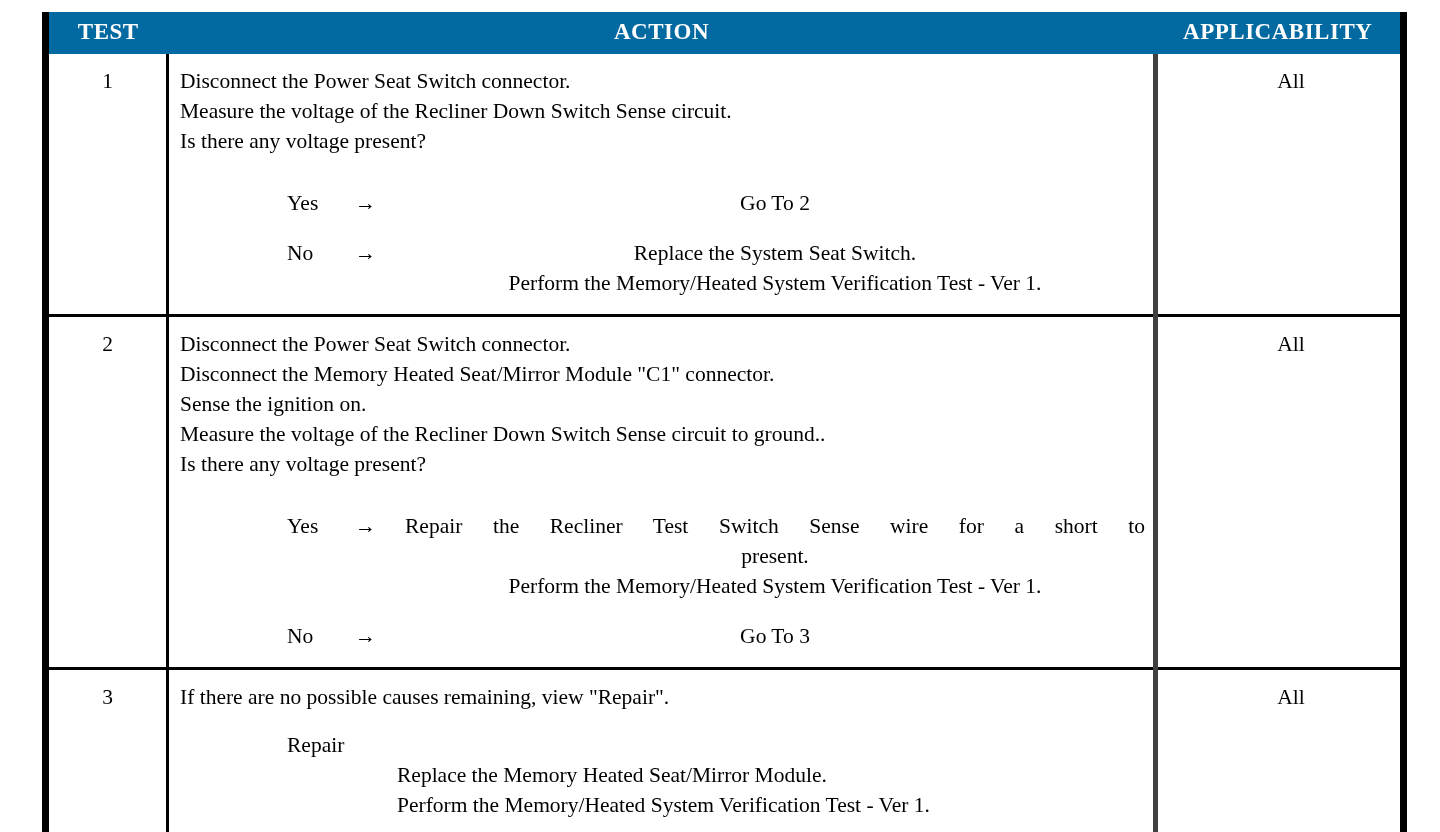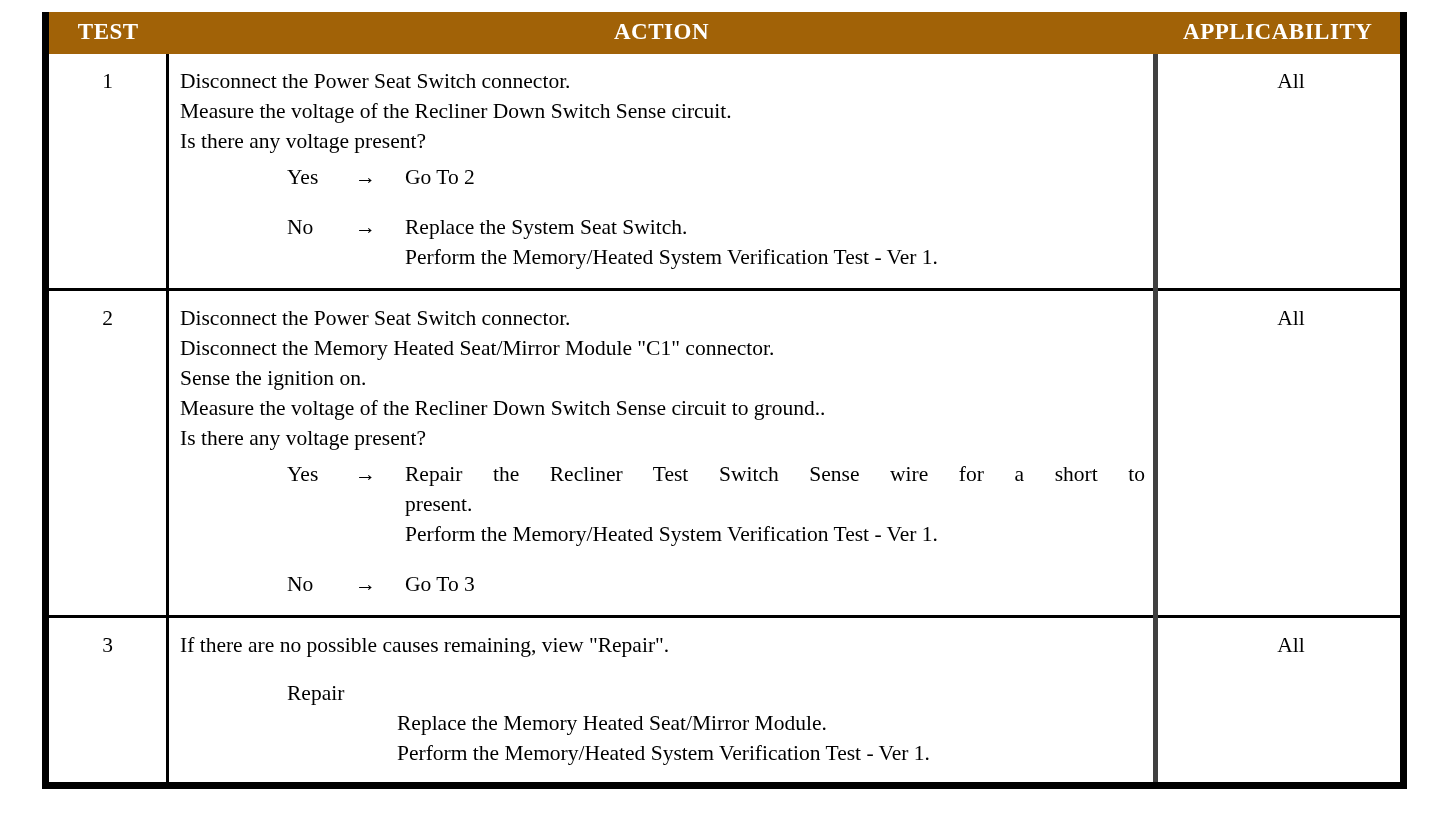--- a/index.html
+++ b/index.html
@@ -30,21 +30,21 @@
     border-collapse: collapse;
     table-layout: fixed;
     border-left: 7px solid #000;
     border-right: 7px solid #000;
     border-bottom: 7px solid #000;
     background: #fff;
   }
 
   
   .head-row th {
-    background: #a16207;
+    background: #0369a1;
     color: #ffffff;
     font-weight: bold;
     font-size: 23px;
     letter-spacing: 0.5px;
     padding: 7px 0 9px 0;
     text-align: center;
     vertical-align: middle;
     border: none;
   }
   .head-row th.h-test   { width: 122px; }
@@ -73,41 +73,41 @@
   }
   td.c-appl {
     width: 248px;
     text-align: center;
     padding: 12px 0 14px 0;
   }
 
   .step-line { white-space: nowrap; }
 
   
-  .branches { margin-top: 6px; }
+  .branches { margin-top: 32px; }
   .branch {
     display: flex;
     align-items: flex-start;
     margin-bottom: 20px;
   }
   .branch:last-child { margin-bottom: 2px; }
   .branch-label {
     flex: 0 0 auto;
     width: 68px;
     margin-left: 107px;
     white-space: nowrap;
   }
   .branch-arrow {
     flex: 0 0 auto;
     width: 50px;
     font-size: 21px;
     white-space: nowrap;
   }
   .branch-body { flex: 1 1 auto; min-width: 0; }
-  .branch-body .b-line { white-space: nowrap; }
+  .branch-body .b-line { white-space: nowrap; text-align: center; }
   .branch-body .b-line.justify {
     white-space: normal;
     text-align: justify;
     text-align-last: justify;
   }
 
   
   .repair-block { margin-top: 18px; }
   .repair-title {
     margin-left: 107px;

